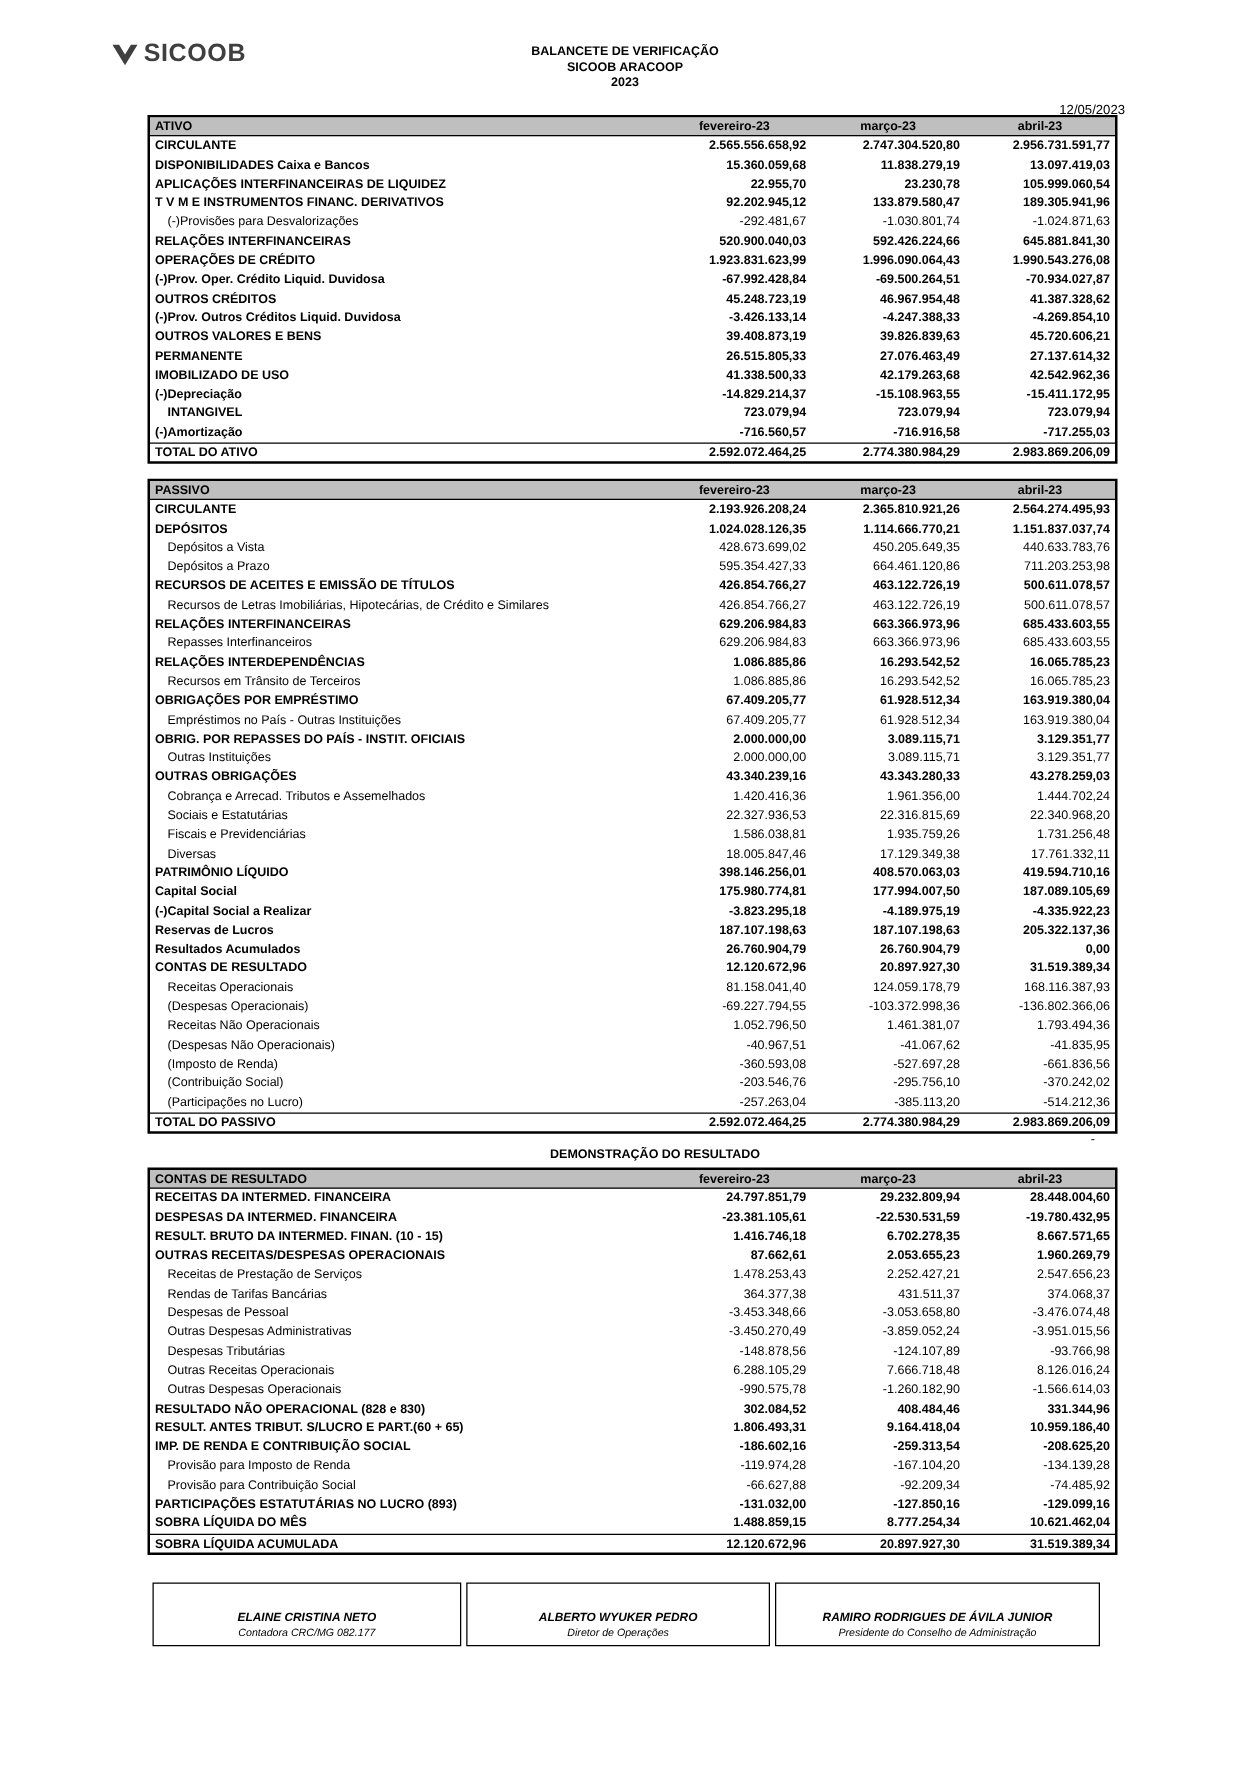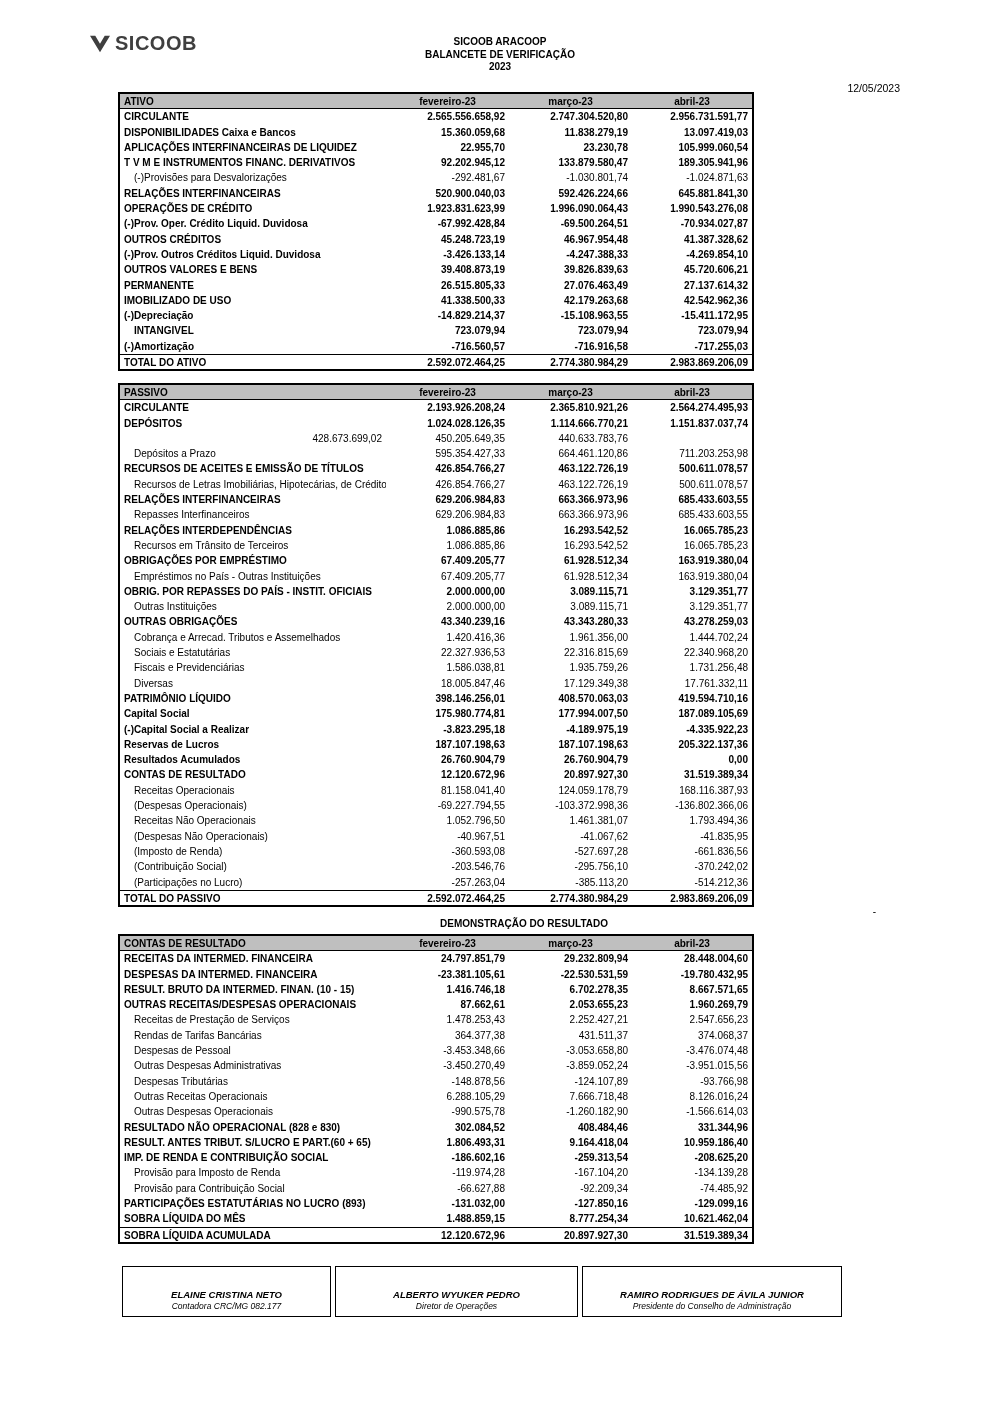--- a/index.html
+++ b/index.html
@@ -22,21 +22,21 @@
   }
   .logo-text { font-size: 20px; font-weight: bold; letter-spacing: 0.5px; }
   .title-block {
     position: absolute; left: 0; right: 0; top: 36px;
     text-align: center; font-weight: bold; font-size: 10px; line-height: 12.5px;
   }
   .date { position: absolute; right: 100px; top: 39px; font-size: 10.5px; margin-top: 43px; }
 
   
   .fintable {
-    position: absolute; left: 118px; width: 636px;
+    position: absolute; left: 118px; width: 776px;
     border: 2px solid #000; background: #fff;
   }
   .trow { display: grid; grid-template-columns: 1fr 123px 123px 120px; height: 15.3px; }
   .thead { background: var(--header-row-bg, #bfbfbf); border-bottom: 1px solid #000; }
   .total { border-top: 1px solid #000; }
   .tcell { font-size: 10px; line-height: 15.2px; white-space: nowrap; overflow: hidden; }
   .lbl { padding-left: 4px; }
   .ind { padding-left: 14px; }
   .num { text-align: right; padding-right: 4px; }
   .colh { text-align: center; }
@@ -51,43 +51,43 @@
     text-align: center; font-weight: bold; font-size: 10px; padding-left: 48px;
   }
 
   
   .sig-row { position: absolute; left: 122px; top: 1266px; width: 758px; display: flex; gap: 4px; }
   .sig-box {
     border: 1px solid #000; height: 51px; background: #fff;
     display: flex; flex-direction: column; justify-content: flex-end; align-items: center;
     padding-bottom: 4px;
   }
-  .sig-box.s1 { width: 209px; }
+  .sig-box.s1 { width: 247px; }
   .sig-box.s2 { width: 243px; }
   .sig-box.s3 { width: 260px; }
   .sig-name { font-size: 9.5px; font-weight: bold; font-style: italic; line-height: 12px; }
   .sig-title { font-size: 8.5px; font-style: italic; line-height: 11px; }
 </style>
 </head>
 <body>
 
 <div class="page">
 
   <div class="logo">
     <span style="display:inline-flex;">
       <svg width="24" height="20" viewBox="0 0 26 22" aria-hidden="true">
         <path d="M2 2 L13 20 L24 2 L18.2 2 L13 10.6 L7.8 2 Z" fill="currentColor"></path>
       </svg>
     </span>
     <span class="logo-text">SICOOB</span>
   </div>
 
   <div class="title-block">
+    <div>BALANCETE DE VERIFICAÇÃO</div>
     <div>SICOOB ARACOOP</div>
-    <div>BALANCETE DE VERIFICAÇÃO</div>
     <div>2023</div>
   </div>
 
   <div class="date">12/05/2023</div>
 
   <div class="fintable" style="top:92px" id="table-ativo">
       <div class="trow thead">
         <div class="tcell lbl b">ATIVO</div>
         <div class="tcell colh b">fevereiro-23</div>
         <div class="tcell colh b">março-23</div>
@@ -210,20 +210,21 @@
         <div class="tcell num b">2.365.810.921,26</div>
         <div class="tcell num b">2.564.274.495,93</div>
       </div>
       <div class="trow">
         <div class="tcell lbl b">DEPÓSITOS</div>
         <div class="tcell num b">1.024.028.126,35</div>
         <div class="tcell num b">1.114.666.770,21</div>
         <div class="tcell num b">1.151.837.037,74</div>
       </div>
       <div class="trow">
+        <div class="tcell lbl ind">Depósitos a Vista</div>
         <div class="tcell num">428.673.699,02</div>
         <div class="tcell num">450.205.649,35</div>
         <div class="tcell num">440.633.783,76</div>
       </div>
       <div class="trow">
         <div class="tcell lbl ind">Depósitos a Prazo</div>
         <div class="tcell num">595.354.427,33</div>
         <div class="tcell num">664.461.120,86</div>
         <div class="tcell num">711.203.253,98</div>
       </div>

